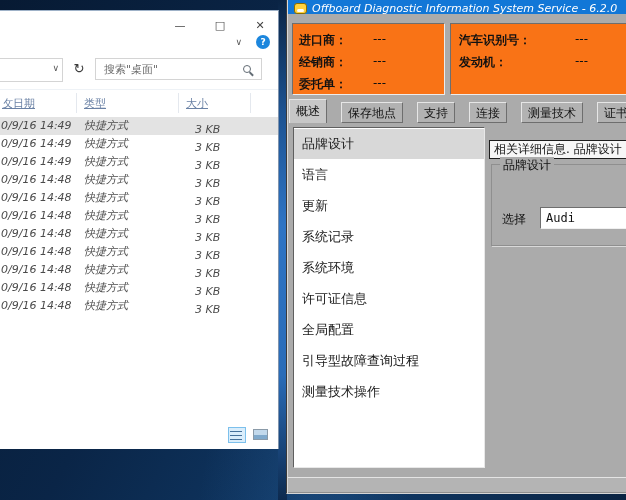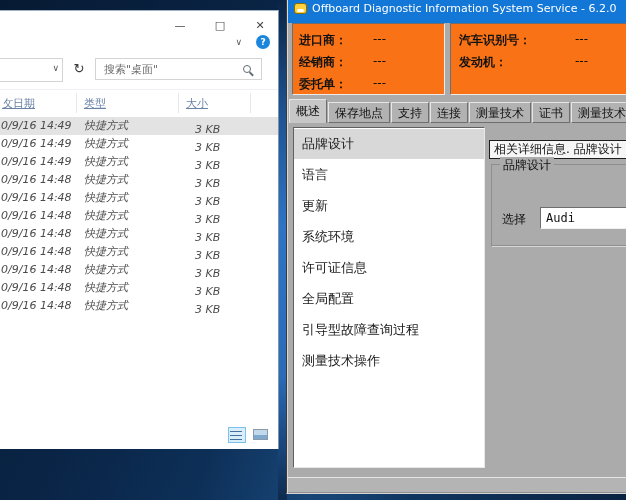--- a/index.html
+++ b/index.html
@@ -56,40 +56,40 @@
      background:linear-gradient(#c2d9ec 55%,#7fa9cc 55%);box-sizing:border-box;}
 
   
   .gap-streak{position:absolute;left:278px;top:0;width:9px;height:500px;
      background:linear-gradient(to bottom,#0a2444 0%,#1d5290 22%,#2e74c4 45%,#2a6cb8 75%,#0d2a4e 100%);}
 
   
   .odis{position:absolute;left:286px;top:0;width:340px;height:493px;background:#ababab;
         border-left:1px solid #3a3a3a;box-shadow:inset 1px 0 0 #d9d9d9;
         border-bottom:1px solid #d6d6d6;}
-  .od-titlebar{position:absolute;left:1px;top:0;right:0;height:23px;background:#1277d7;
-        color:#fff;font-size:11px;line-height:17px;white-space:nowrap;}
+  .od-titlebar{position:absolute;left:1px;top:0;right:0;height:14px;background:#1277d7;
+        color:#fff;font-size:11px;line-height:17px;white-space:nowrap;font-style:italic;}
   .odis-icon{position:absolute;left:6px;top:3px;width:13px;height:11px;background:#ffd23d;
         border:1px solid #8a6d00;border-radius:3px;box-sizing:border-box;}
   .odis-icon::after{content:"";position:absolute;left:2px;right:2px;bottom:1px;height:3px;
         background:#fdfdfd;border-radius:2px;}
   .od-title-text{position:absolute;left:24px;top:0;}
 
   .od-panel{position:absolute;top:23px;height:72px;background:#f97316;border:1px solid;
         border-color:#6e6e6e #ececec #ececec #6e6e6e;box-sizing:border-box;}
   .od-panel.pl{left:5px;width:153px;}
   .od-panel.pr{left:163px;width:177px;border-right:none;}
   .od-field{position:absolute;font-size:12px;color:#111;white-space:nowrap;}
   .od-field b{font-weight:600;}
   .od-val{position:absolute;font-size:12px;color:#111;}
 
   .od-tabs{position:absolute;left:2px;top:99px;right:0;height:24px;display:flex;
         align-items:flex-end;}
   .od-tab{height:21px;line-height:21px;padding:0 6px;font-size:12px;color:#111;background:#b2b2b2;
-        border:1px solid;border-color:#e6e6e6 #6e6e6e #6e6e6e #e6e6e6;margin-right:1px;
+        border:1px solid;border-color:#e6e6e6 #6e6e6e #6e6e6e #e6e6e6;margin-right:14px;
         white-space:nowrap;box-sizing:border-box;}
   .od-tab.selected{height:24px;line-height:23px;background:#c7c7c7;border-bottom:none;}
 
   .od-list{position:absolute;left:6px;top:127px;width:192px;height:341px;background:#fff;
         border:1px solid;border-color:#5f5f5f #e8e8e8 #e8e8e8 #5f5f5f;box-sizing:border-box;
         overflow:hidden;}
   .od-item{height:30px;line-height:30px;padding-left:8px;font-size:13px;color:#1a1a1a;
         white-space:nowrap;margin-top:1px;}
   .od-item.sel{background:#d8d8d8;}
 
@@ -247,20 +247,21 @@
         <div class="od-tab">连接</div>
         <div class="od-tab">测量技术</div>
         <div class="od-tab">证书</div>
         <div class="od-tab">测量技术操作</div>
       </div>
 
     <div class="od-list">
         <div class="od-item sel">品牌设计</div>
         <div class="od-item">语言</div>
         <div class="od-item">更新</div>
+        <div class="od-item">系统记录</div>
         <div class="od-item">系统环境</div>
         <div class="od-item">许可证信息</div>
         <div class="od-item">全局配置</div>
         <div class="od-item">引导型故障查询过程</div>
         <div class="od-item">测量技术操作</div>
       </div>
 
     <div class="od-detail-header">相关详细信息. 品牌设计</div>
 
     <div class="od-group">

